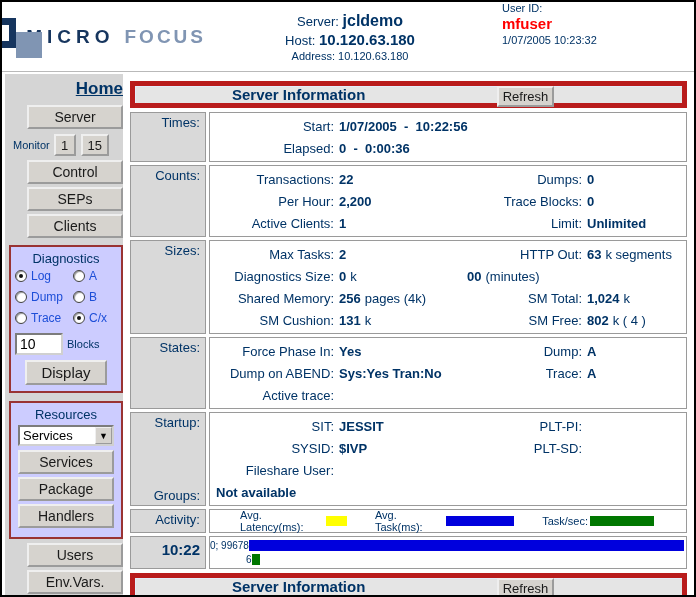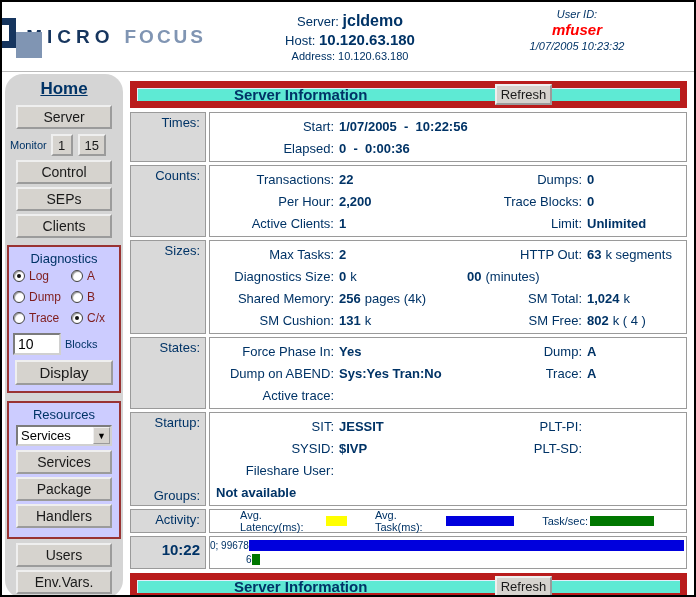--- a/index.html
+++ b/index.html
@@ -13,56 +13,56 @@
   .logo-icon { position:relative; width:44px; height:42px; margin-right:8px; }
   .logo-sq-back { position:absolute; left:0; bottom:0; width:26px; height:26px; background:#8095b3; }
   .logo-sq-front { position:absolute; right:2px; top:2px; width:30px; height:30px; border:7px solid #16355e; background:#fff; }
   .logo-text { display:flex; flex-direction:row; line-height:17px; }
   .logo-line1 { font-size:19px; font-weight:bold; letter-spacing:5px; color:#16355e; }
   .logo-line2 { font-size:19px; font-weight:bold; letter-spacing:3px; color:#8095b3; margin-left:10px; }
   .hdr-center { position:absolute; left:248px; width:200px; text-align:center; color:#003366; top:10px; }
   .hdr-line1 { font-size:13px; } .hdr-line1 b { font-size:16px; }
   .hdr-line2 { font-size:13px; margin-top:1px; } .hdr-line2 b { font-size:15px; }
   .hdr-line3 { font-size:11px; margin-top:2px; }
-  .hdr-right { position:absolute; left:500px; width:150px; text-align:center; color:#003366; top:6px;font-style:italic; }
+  .hdr-right { position:absolute; left:500px; width:150px; color:#003366; top:0; }
   .hdr-userid { font-size:11px; }
   .hdr-user { font-size:15px; font-weight:bold; color:#ff0000; margin-top:1px; }
   .hdr-date { font-size:11px; margin-top:2px; }
 
   
   .body-row { flex:1; display:flex; }
   .sidebar { width:124px; flex:0 0 124px; padding:2px 0 2px 3px; }
-  .sidebar-inner { background:#d5d5d5; width:118px; height:100%; padding-top:5px; display:flex; flex-direction:column; align-items:center;border-radius:18px; }
+  .sidebar-inner { background:#d5d5d5; width:118px; height:100%; padding-top:5px; display:flex; flex-direction:column; align-items:flex-end; }
   .home { font-size:17px; font-weight:bold; color:#003366; text-decoration:underline; margin-bottom:6px; cursor:pointer; }
   .btn { background:#d6d3ce; border:2px outset #efefef; color:#1a1a1a; font-family:"Liberation Sans",sans-serif; text-align:center; cursor:pointer; }
   .side-btn { width:96px; height:24px; font-size:14px; margin-bottom:3px; }
   .monitor-row { display:flex; align-items:center; width:112px; margin:2px 0 4px 0; }
   .monitor-label { font-size:11px; color:#003366; margin:0 4px 0 2px; }
   .mini-btn { height:22px; font-size:13px; }
   .mini-btn.m1 { width:22px; margin-right:5px; }
   .mini-btn.m15 { width:28px; }
   .red-box { border:2px solid #993333; background:#ccccff; width:114px; margin:4px 0 4px 0; padding:4px 0 6px 0; display:flex; flex-direction:column; align-items:center; }
   .box-title { font-size:13px; color:#003366; margin-bottom:3px; }
   .radio-grid { display:grid; grid-template-columns:58px 44px; row-gap:7px; margin-bottom:6px; }
   .radio-item { display:flex; align-items:center; cursor:pointer; }
   .radio-circle { width:12px; height:12px; border-radius:50%; background:#fff; border:1px solid #404040; box-shadow:inset 1px 1px 1px #9a9a9a; margin-right:4px; position:relative; flex:0 0 12px; }
   .radio-dot { position:absolute; left:3px; top:3px; width:4px; height:4px; border-radius:50%; background:#111; display:none; }
   .radio-item.checked .radio-dot { display:block; }
-  .radio-label { font-size:12px; color:#7f1d1d; }
+  .radio-label { font-size:12px; color:#1d4ed8; }
   .blocks-row { display:flex; align-items:center; width:104px; margin:2px 0 5px 2px; }
   .blocks-input { width:48px; height:22px; border:2px inset #d0d0d0; background:#fff; font-size:14px; padding-left:3px; font-family:"Liberation Sans",sans-serif; }
   .blocks-label { font-size:11px; color:#003366; margin-left:4px; font-weight:normal; }
-  .display-btn { width:98px; height:25px; font-size:15px; }
+  .display-btn { width:82px; height:25px; font-size:15px; }
   .select-box { width:96px; height:21px; border:2px inset #d0d0d0; background:#fff; display:flex; align-items:center; margin-bottom:4px; cursor:pointer; }
   .select-text { flex:1; font-size:13px; color:#000; padding-left:3px; }
   .select-arrow { width:17px; height:17px; background:#d6d3ce; border:1px outset #efefef; font-size:9px; color:#000; display:flex; align-items:center; justify-content:center; }
 
   
   .main { flex:1; padding:9px 7px 0 4px; display:flex; flex-direction:column; }
-  .blue-bar { height:27px; flex:0 0 27px; background:#5eead4; border:7px solid #b91c1c; box-shadow:inset 1px 1px 0 #e3edfb; display:flex; align-items:center; }
+  .blue-bar { height:27px; flex:0 0 27px; background:#e5e5e5; border:5px solid #b91c1c; box-shadow:inset 1px 1px 0 #e3edfb; display:flex; }
   .blue-bar-title { font-size:15px; font-weight:bold; color:#003366; margin-left:97px; }
   .refresh-btn { width:57px; height:21px; font-size:13px; margin-left:auto; margin-right:128px; }
   .sections { display:flex; flex-direction:column; margin-top:4px; }
   .section { display:flex; margin-bottom:3px; }
   .label-cell { width:76px; flex:0 0 76px; background:#d9d9d9; border:1px solid #9a9a9a; margin-right:3px; padding:2px 5px 2px 2px; display:flex; flex-direction:column; justify-content:space-between; }
   .label-text { font-size:13px; color:#003366; text-align:right; }
   .content-cell { flex:1; background:#fff; border:1px solid #9a9a9a; padding:2px 4px 2px 0; }
   .line { display:flex; height:22px; align-items:center; }
   .pair-left { display:flex; width:252px; flex:0 0 252px; align-items:baseline; }
   .pair-right { display:flex; flex:1; align-items:baseline; }

